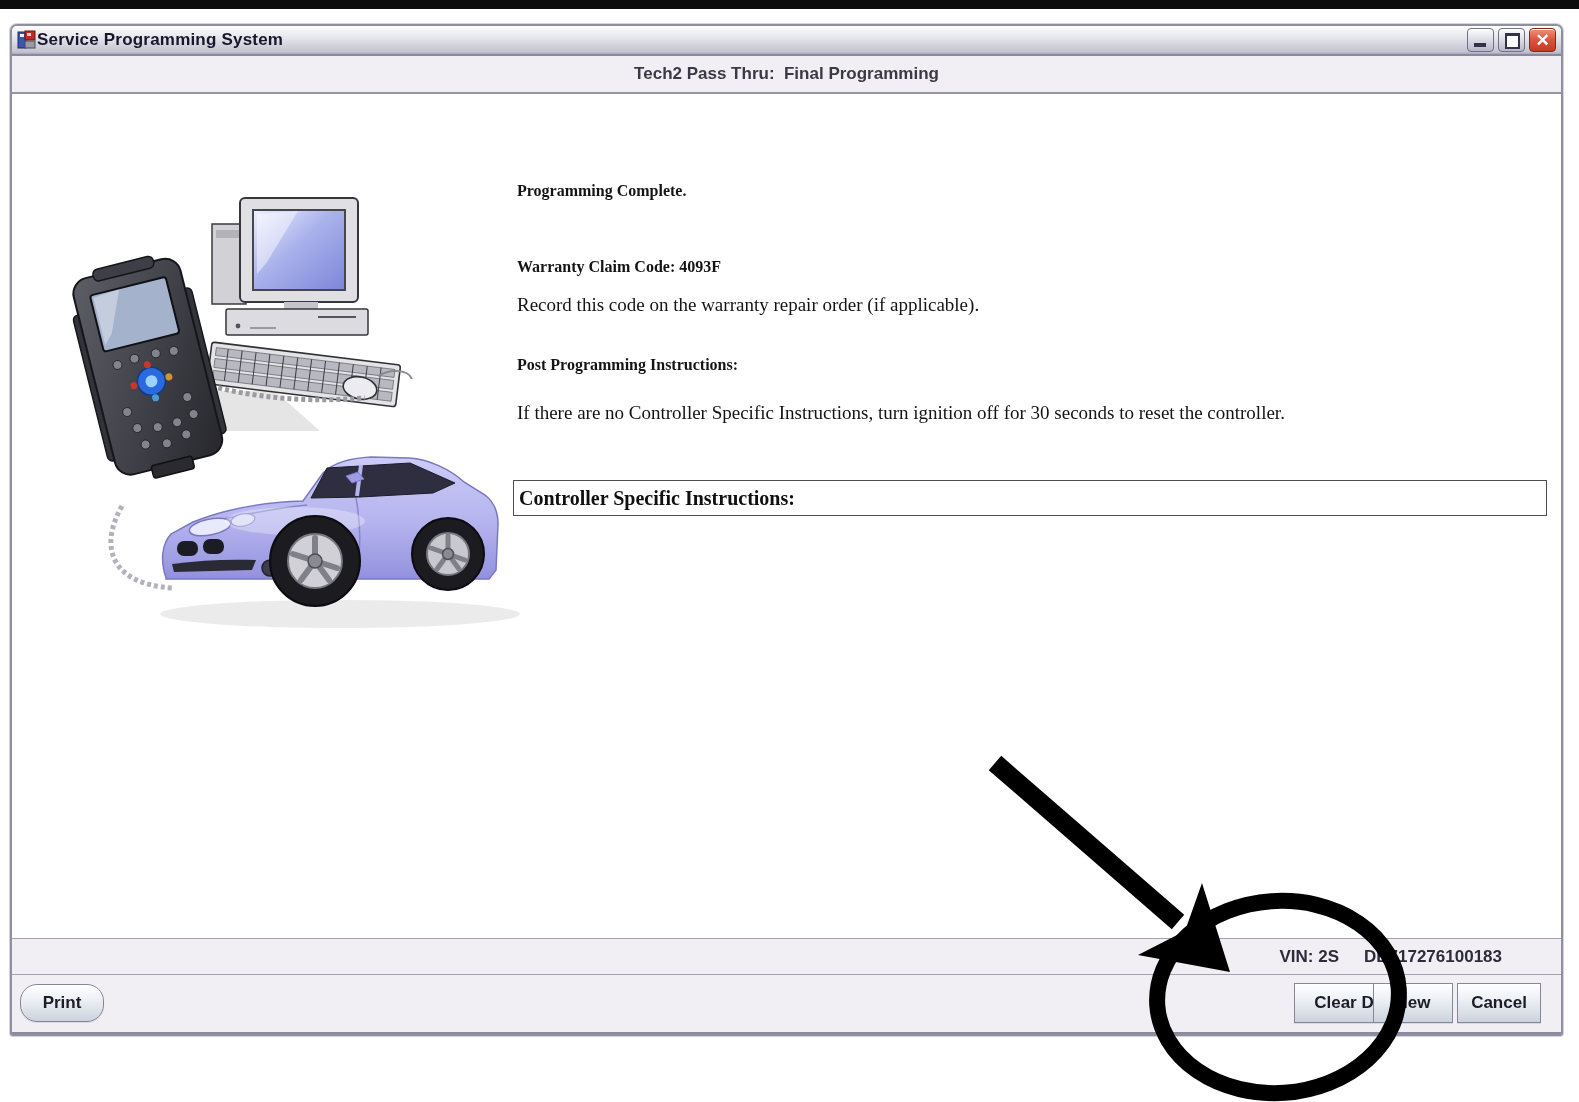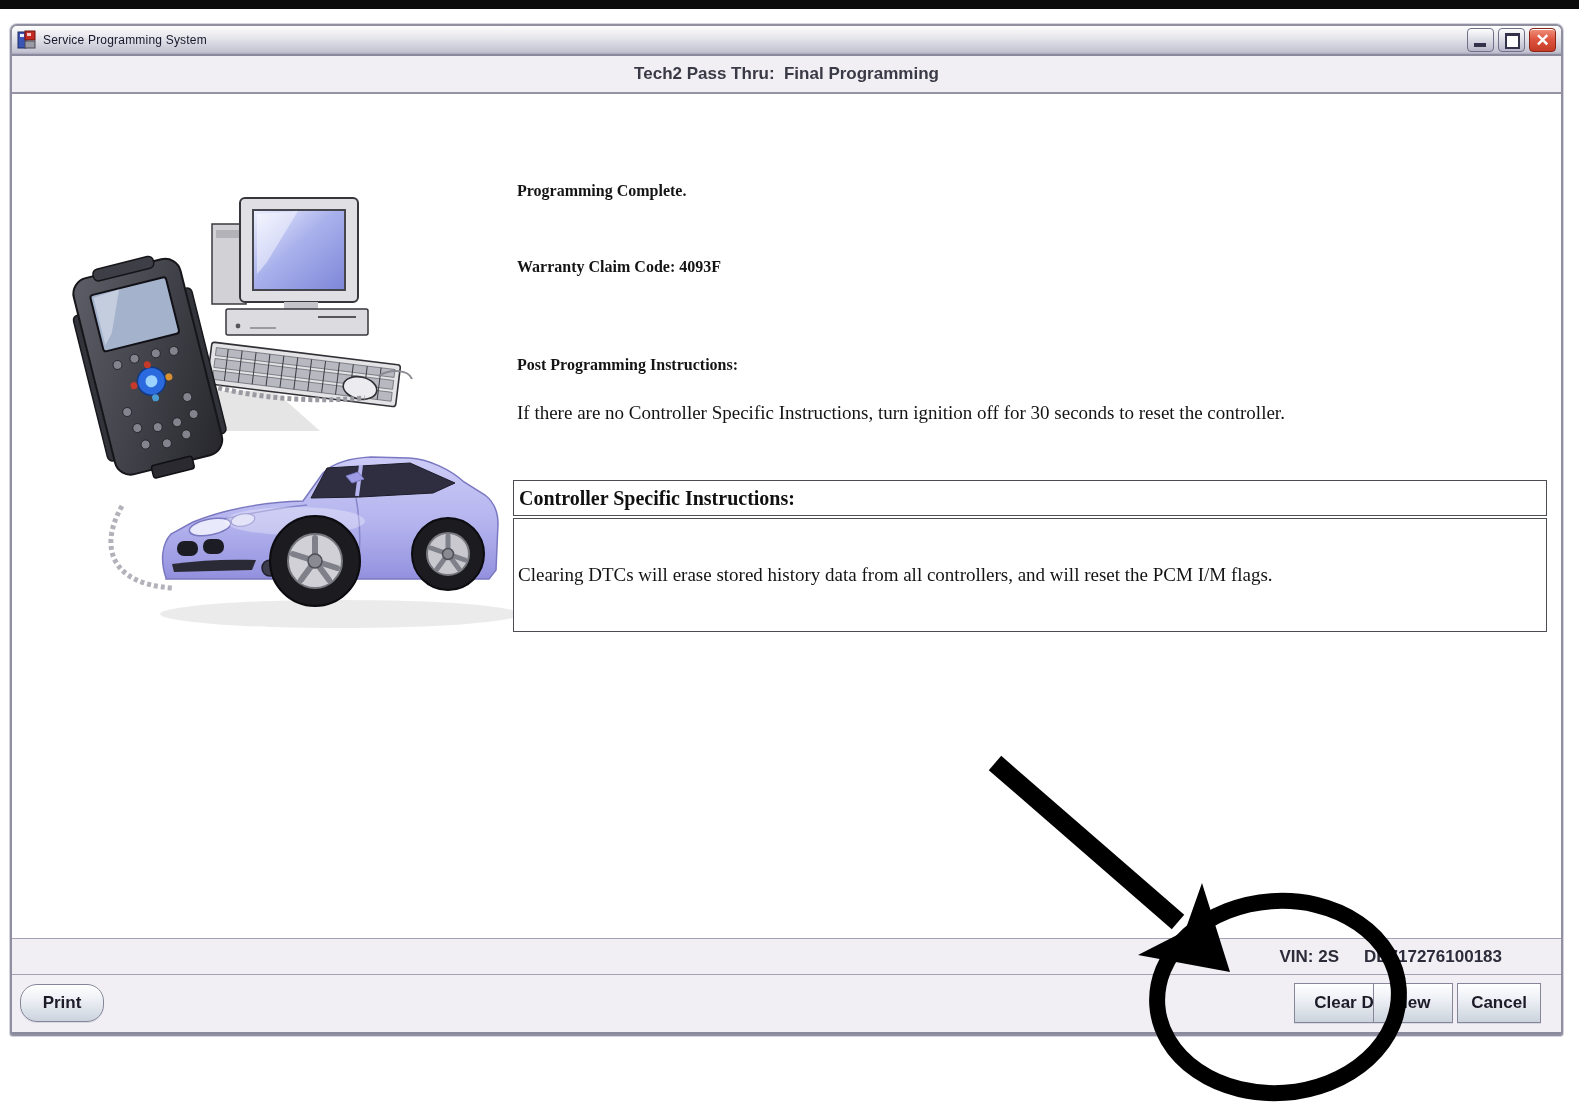--- a/index.html
+++ b/index.html
@@ -8,21 +8,21 @@
   .top-black-bar{position:absolute;left:0;top:0;width:1579px;height:9px;background:#0c0c0c;}
 
   
   .window{position:absolute;left:10px;top:24px;width:1549px;height:1008px;
           border:2px solid #8f8fa0;border-radius:7px 7px 3px 3px;background:#ffffff;
           box-shadow:0 0 0 1px #d4d4de;display:flex;flex-direction:column;}
   .titlebar{height:28px;background:linear-gradient(#fefefe,#e3e3ea 45%,#c3c3d2 92%,#a9a9bc);
             border-radius:5px 5px 0 0;border-bottom:2px solid #8a8a9c;
             display:flex;align-items:center;padding:0 5px;}
   .app-icon{width:20px;height:20px;display:inline-block;flex:0 0 auto;}
-  .title-text{font-weight:normal;font-size:12px;color:#17172c;margin-left:6px;letter-spacing:.2px;}
+  .title-text{font-weight:bold;font-size:17px;color:#17172c;letter-spacing:.2px;}
   .win-controls{margin-left:auto;display:flex;gap:4px;align-items:center;}
   .winbtn{width:27px;height:24px;border-radius:4px;border:1px solid #70708a;position:relative;
           background:linear-gradient(#fdfdfe,#d8d8e2 55%,#b7b7c9);padding:0;cursor:pointer;
           box-shadow:inset 0 1px 0 #ffffff;}
   .winbtn.close{background:linear-gradient(#f0907c,#dd5540 48%,#c43a25);border-color:#8c2517;}
   .glyph-min{position:absolute;left:6px;bottom:4px;width:12px;height:4px;background:#32324a;}
   .glyph-max{position:absolute;left:6px;top:4px;width:11px;height:11px;background:#fff;
              border:2px solid #32324a;border-top-width:3px;}
   .glyph-close{position:absolute;left:0;top:0;width:100%;height:100%;color:#ffffff;
                font-weight:bold;font-size:17px;line-height:23px;text-align:center;}
@@ -237,28 +237,26 @@
                 <line x1="388" y1="378" x2="371" y2="372"></line>
               <line x1="388" y1="378" x2="399" y2="393"></line>
             </g>
             <circle cx="388" cy="378" r="5.5" fill="#8a8a92" stroke="#4e4e56" stroke-width="1.5"></circle>
           </g>
         </g>
       </svg>
 
       <div class="t b" style="top:88px">Programming Complete.</div>
       <div class="t b" style="top:164px">Warranty Claim Code: 4093F</div>
+      <div class="t" style="top:200px">Record this code on the warranty repair order (if applicable).</div>
       <div class="t b" style="top:262px">Post Programming Instructions:</div>
       <div class="t" style="top:308px">If there are no Controller Specific Instructions, turn ignition off for 30 seconds to reset the controller.</div>
 
       <div class="csi-box">
         <div class="csi-head">Controller Specific Instructions:</div>
-        <div class="csi-body">
-          <span>Clearing DTCs will erase stored history data from all controllers, and will reset the PCM I/M flags.</span>
-        </div>
       </div>
     </div>
 
     <div class="statusbar">
       <span>
         <span>VIN: 2S</span><span class="vin-gap"></span><span>DB717276100183</span>
       </span>
     </div>
 
     <div class="buttonbar">

